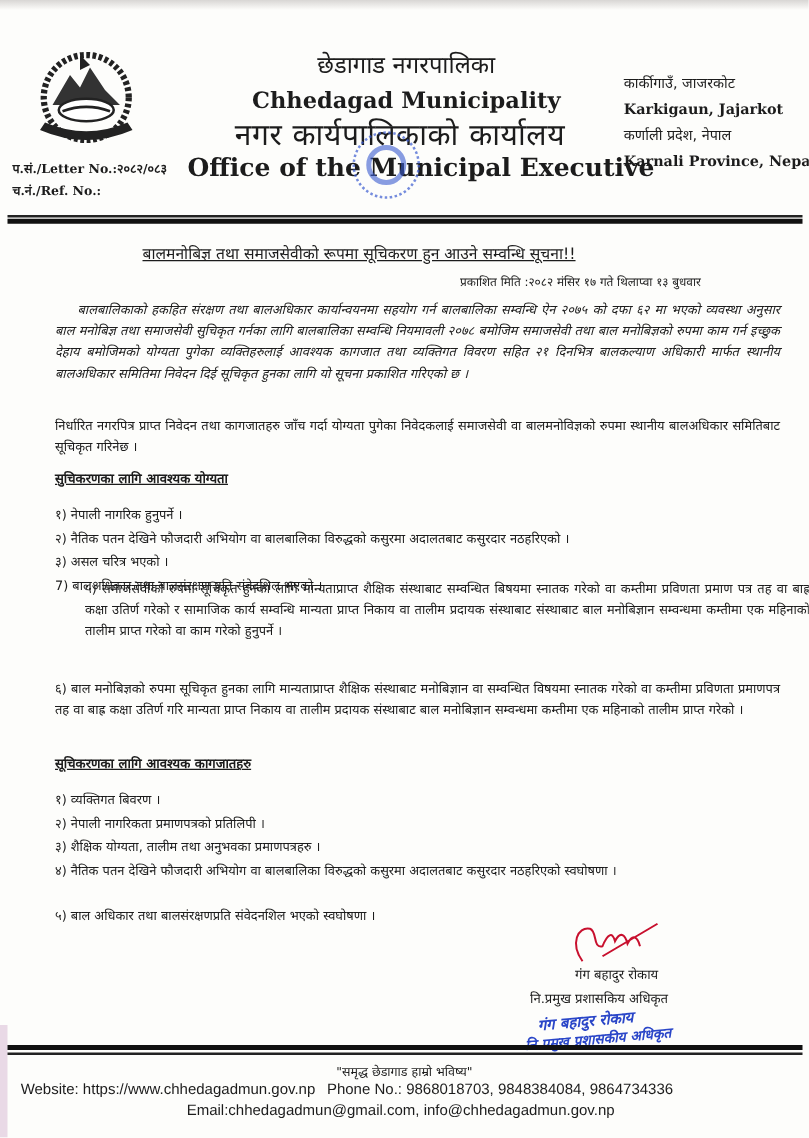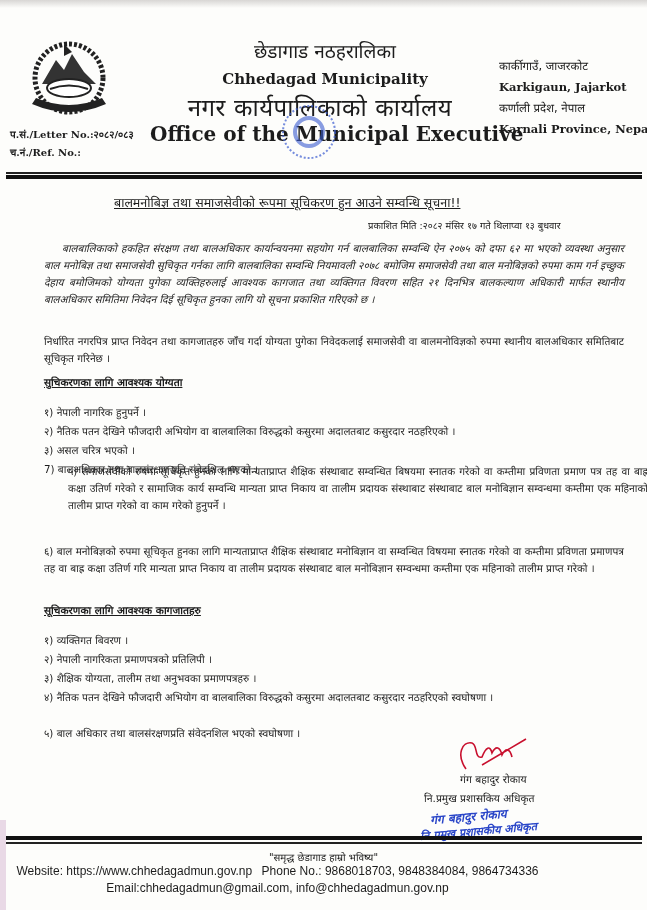--- a/index.html
+++ b/index.html
@@ -9,21 +9,21 @@
     font-family:"DejaVu Serif", serif;
   }
   .abs { position:absolute; }
   
   .scan-edge { left:0; top:0; width:647px; height:8px; background:linear-gradient(#d8d6d4,#fdfdfb); }
   .left-edge { left:0; top:820px; width:6px; height:90px; background:#e9d9e6; }
 
   
   .emblem { left:24px; top:34px; width:90px; height:86px; }
   .h-np-name { top:38px; left:200px; width:250px; font-family:"DejaVu Sans", sans-serif; font-size:19px; text-align:center; }
-  .h-en-name { top:70px; left:200px; width:250px; font-size:15px; font-weight:bold; text-align:center; }
+  .h-en-name { top:70px; left:200px; width:250px; font-size:18px; font-weight:bold; text-align:center; }
   .h-np-office { top:90px; left:170px; width:300px; font-family:"DejaVu Sans", sans-serif; font-size:24px; text-align:center; letter-spacing:0.5px; }
   .h-en-office { top:122px; left:150px; width:340px; font-size:20px; font-weight:bold; text-align:center; white-space:nowrap; }
 
   .addr { left:499px; font-size:11.5px; white-space:nowrap; }
   .addr.b { font-weight:bold; font-family:"DejaVu Serif", serif; }
   .addr.np { font-family:"DejaVu Sans", sans-serif; }
 
   .ref { left:10px; font-size:10px; white-space:nowrap; font-weight:bold; }
 
   
@@ -61,21 +61,21 @@
 
 <svg class="abs emblem" viewBox="0 0 90 86">
   <circle cx="45" cy="44" r="34" fill="none" stroke="#222" stroke-width="5" stroke-dasharray="3 2"></circle>
   <path d="M18 50 L32 26 L40 36 L48 20 L60 38 L72 50 Z" fill="#333"></path>
   <path d="M40 10 L40 22 L48 18 Z" fill="#222"></path>
   <ellipse cx="45" cy="54" rx="22" ry="9" fill="#fff" stroke="#222" stroke-width="2"></ellipse>
   <path d="M26 55 Q45 48 64 55" fill="none" stroke="#222" stroke-width="2"></path>
   <path d="M8 70 Q45 86 82 70 L78 64 Q45 78 12 64 Z" fill="#222"></path>
 </svg>
 
-<div class="abs h-np-name">छेडागाड  नठहरालिका</div>
+<div class="abs h-np-name">छेडागाड  नगरपालिका</div>
 <div class="abs h-en-name">Chhedagad Municipality</div>
 <div class="abs h-np-office">नगर कार्यपालिकाको कार्यालय</div>
 <div class="abs h-en-office">Office of the Municipal Executive</div>
 
 <svg class="abs seal" viewBox="0 0 70 62">
   <circle cx="35" cy="28" r="26" fill="none" stroke="#3a5bd0" stroke-width="2" stroke-dasharray="2 2" opacity="0.7"></circle>
   <circle cx="35" cy="28" r="14" fill="none" stroke="#3a5bd0" stroke-width="4" opacity="0.6"></circle>
 </svg>
 
 <div class="abs addr np" style="top:58px;">कार्कीगाउँ, जाजरकोट</div>
@@ -123,13 +123,13 @@
 <div class="abs stamp2">नि.प्रमुख प्रशासकीय अधिकृत</div>
 
 <div class="abs rule-bot1"></div>
 <div class="abs rule-bot2"></div>
 
 <div class="abs slogan">"समृद्ध छेडागाड हाम्रो भविष्य"</div>
 <div class="abs footer-line" style="top:864px;">
   <span>Website: https://www.chhedagadmun.gov.np</span>
   <span>Phone No.: 9868018703, 9848384084, 9864734336</span>
 </div>
-<div class="abs footer-line" style="top:881px;">Email:chhedagadmun@gmail.com, info@chhedagadmun.gov.np</div>
+<div class="abs footer-line" style="top:881px;padding-left:43px;">Email:chhedagadmun@gmail.com, info@chhedagadmun.gov.np</div>
 
 </body></html>

